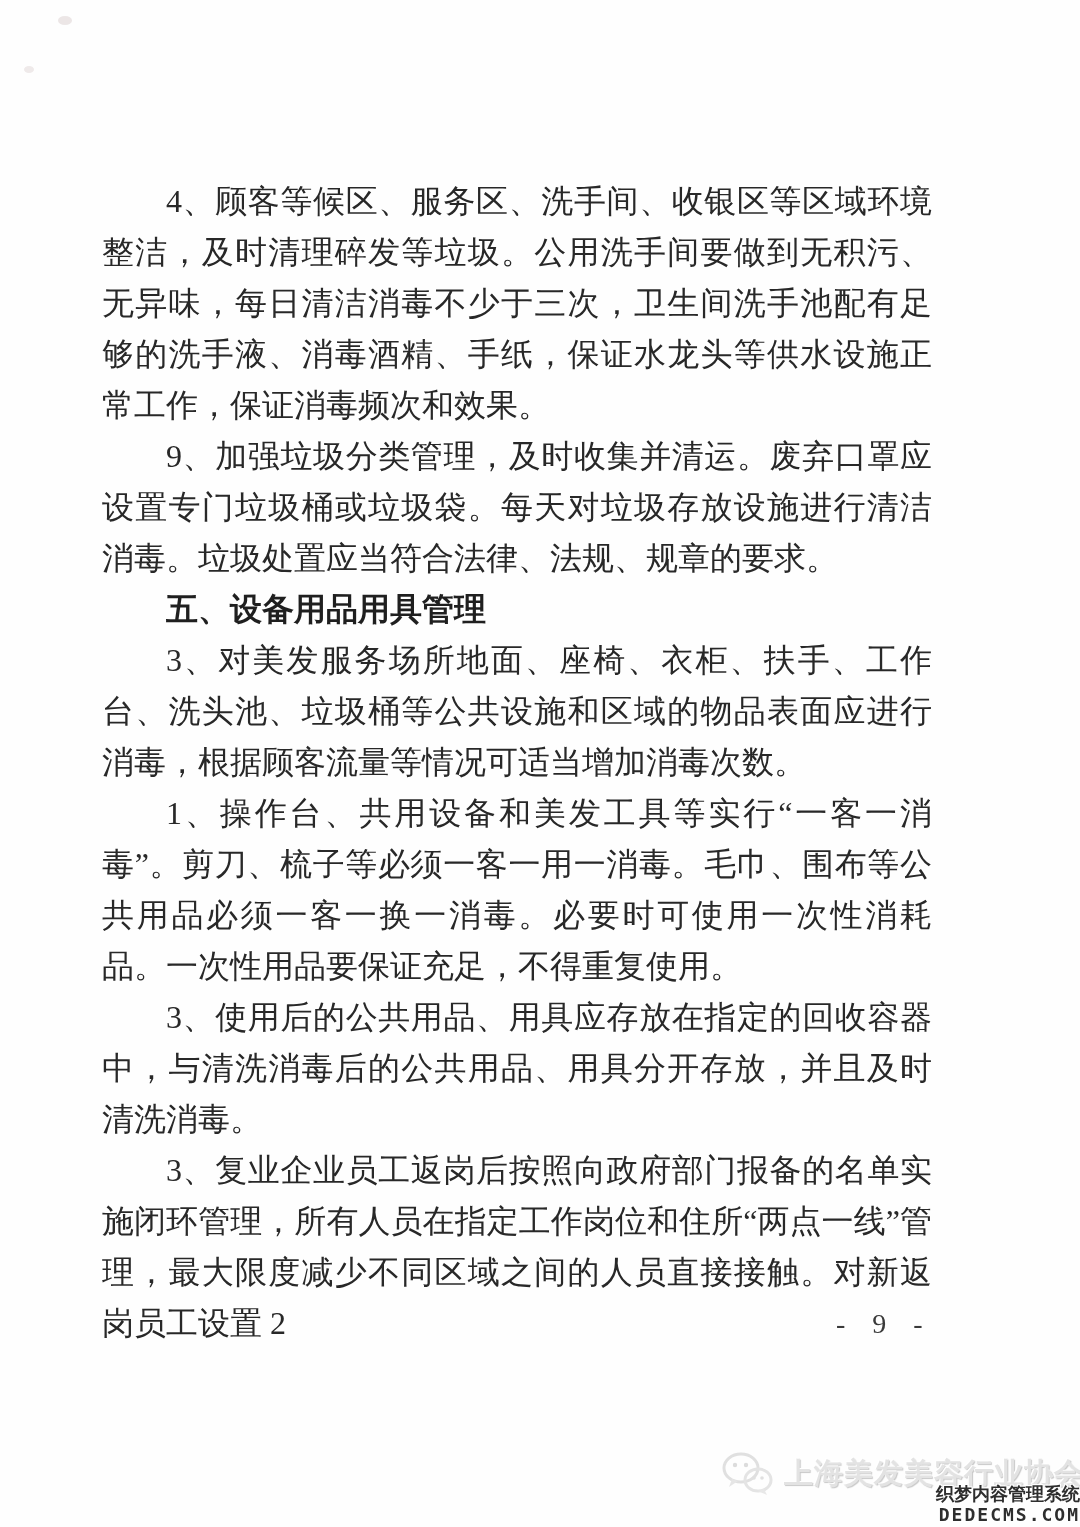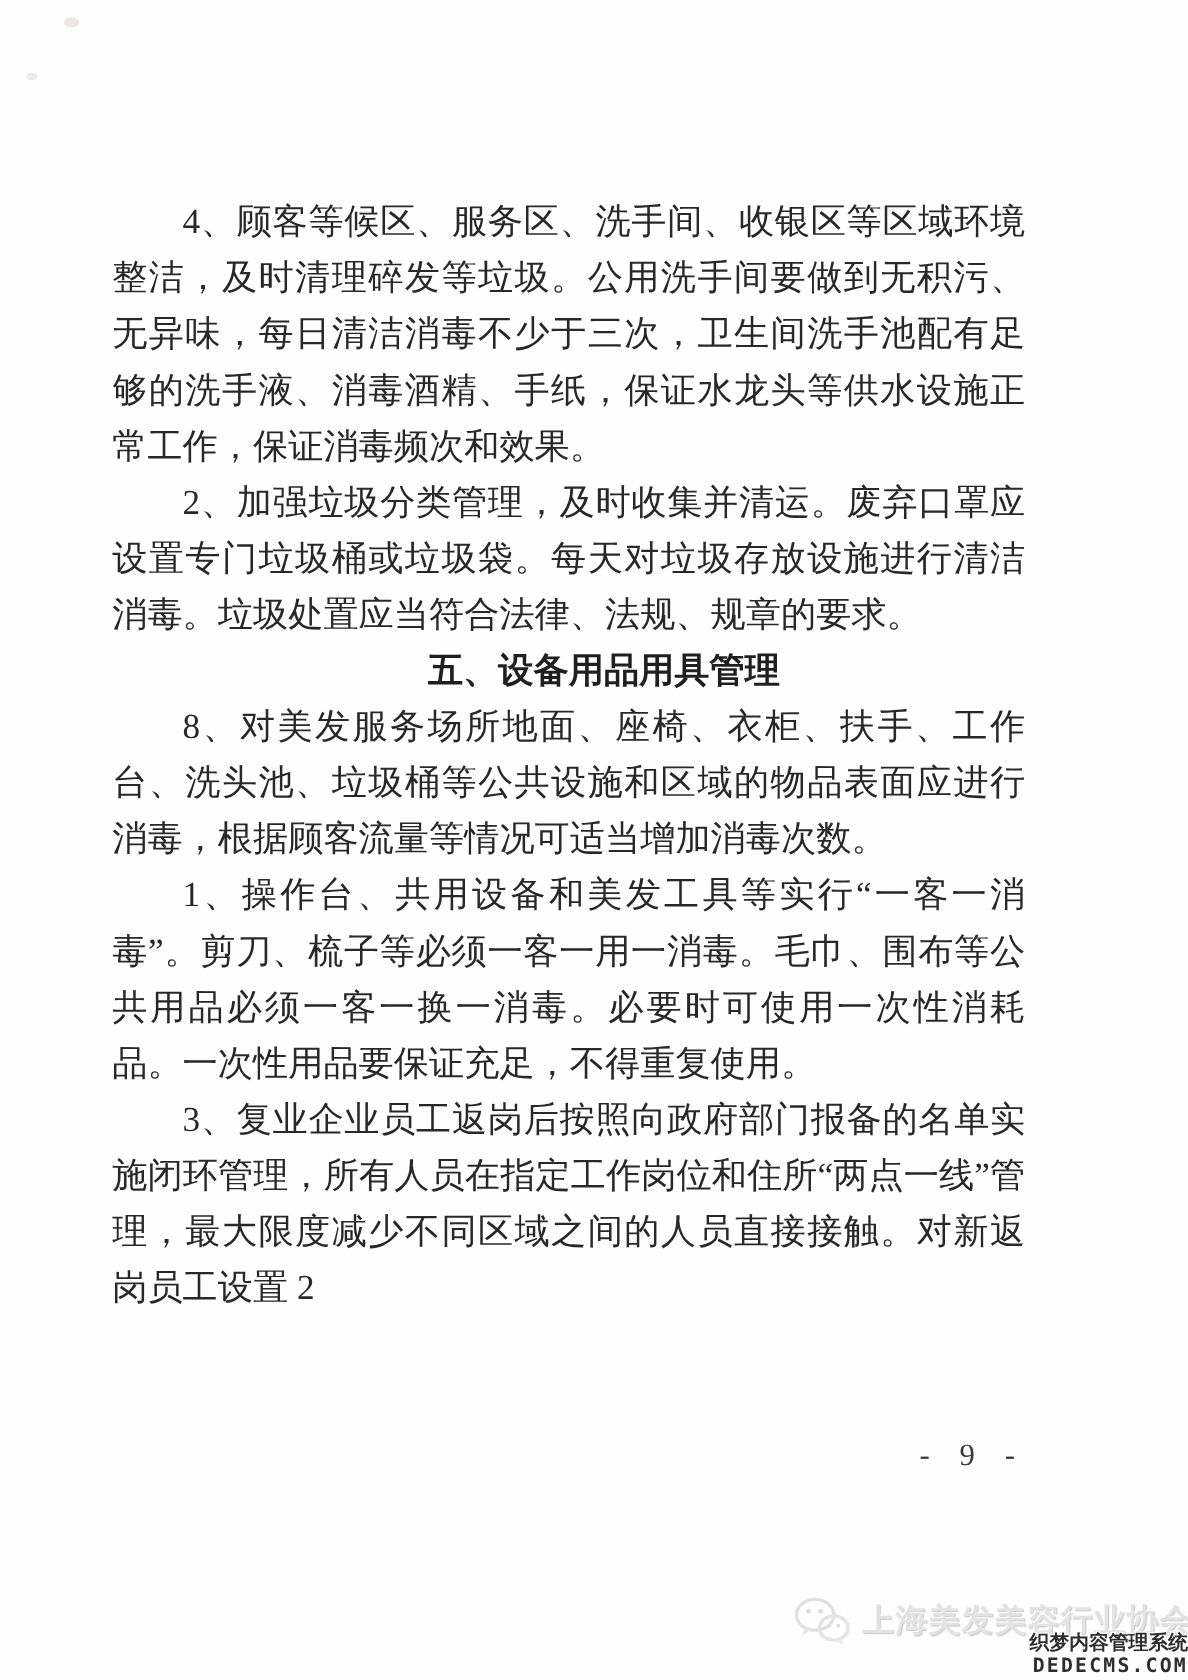--- a/index.html
+++ b/index.html
@@ -25,21 +25,21 @@
     color: #282828;
     font-size: 32px;
     line-height: 51px;
     text-align: justify;
   }
   .block { margin: 0; text-indent: 2em; }
   .block.heading {
     font-family: "Liberation Sans", sans-serif;
     font-weight: 700;
     color: #1f1f1f;
-    text-align: center;
+    text-align: left;
   }
 
   
   .page-number {
     position: absolute;
     left: 836px;
     top: 1308px;
     font-size: 28px;
     letter-spacing: 10px;
     color: #3a3a3a;
@@ -86,24 +86,25 @@
 <body>
 
 <div class="page">
 
   <div class="speck speck-1"></div>
   <div class="speck speck-2"></div>
 
   <div class="body-text">
 
   <p class="block paragraph">4、顾客等候区、服务区、洗手间、收银区等区域环境整洁，及时清理碎发等垃圾。公用洗手间要做到无积污、无异味，每日清洁消毒不少于三次，卫生间洗手池配有足够的洗手液、消毒酒精、手纸，保证水龙头等供水设施正常工作，保证消毒频次和效果。</p>
-      <p class="block paragraph">2、加强垃圾分类管理，及时收集并清运。废弃口罩应设置专门垃圾桶或垃圾袋。每天对垃圾存放设施进行清洁消毒。垃圾处置应当符合法律、法规、规章的要求。</p>
+      <p class="block paragraph">9、加强垃圾分类管理，及时收集并清运。废弃口罩应设置专门垃圾桶或垃圾袋。每天对垃圾存放设施进行清洁消毒。垃圾处置应当符合法律、法规、规章的要求。</p>
       <p class="block heading">五、设备用品用具管理</p>
-      <p class="block paragraph">8、对美发服务场所地面、座椅、衣柜、扶手、工作台、洗头池、垃圾桶等公共设施和区域的物品表面应进行消毒，根据顾客流量等情况可适当增加消毒次数。</p>
+      <p class="block paragraph">3、对美发服务场所地面、座椅、衣柜、扶手、工作台、洗头池、垃圾桶等公共设施和区域的物品表面应进行消毒，根据顾客流量等情况可适当增加消毒次数。</p>
       <p class="block paragraph">1、操作台、共用设备和美发工具等实行“一客一消毒”。剪刀、梳子等必须一客一用一消毒。毛巾、围布等公共用品必须一客一换一消毒。必要时可使用一次性消耗品。一次性用品要保证充足，不得重复使用。</p>
+      <p class="block paragraph">3、使用后的公共用品、用具应存放在指定的回收容器中，与清洗消毒后的公共用品、用具分开存放，并且及时清洗消毒。</p>
       <p class="block paragraph">3、复业企业员工返岗后按照向政府部门报备的名单实施闭环管理，所有人员在指定工作岗位和住所“两点一线”管理，最大限度减少不同区域之间的人员直接接触。对新返岗员工设置 2</p>
     </div>
 
   <div class="page-number">- 9 -</div>
 
   <div class="wm-row">
     <svg class="wm-icon" viewBox="0 0 52 44" xmlns="http://www.w3.org/2000/svg">
       <ellipse cx="19" cy="16" rx="17" ry="14" fill="none" stroke="#e0e0e0" stroke-width="3"></ellipse>
       <path d="M10 27 L7 35 L16 29 Z" fill="#e6e6e6"></path>
       <circle cx="13" cy="13" r="2.2" fill="#dcdcdc"></circle>

